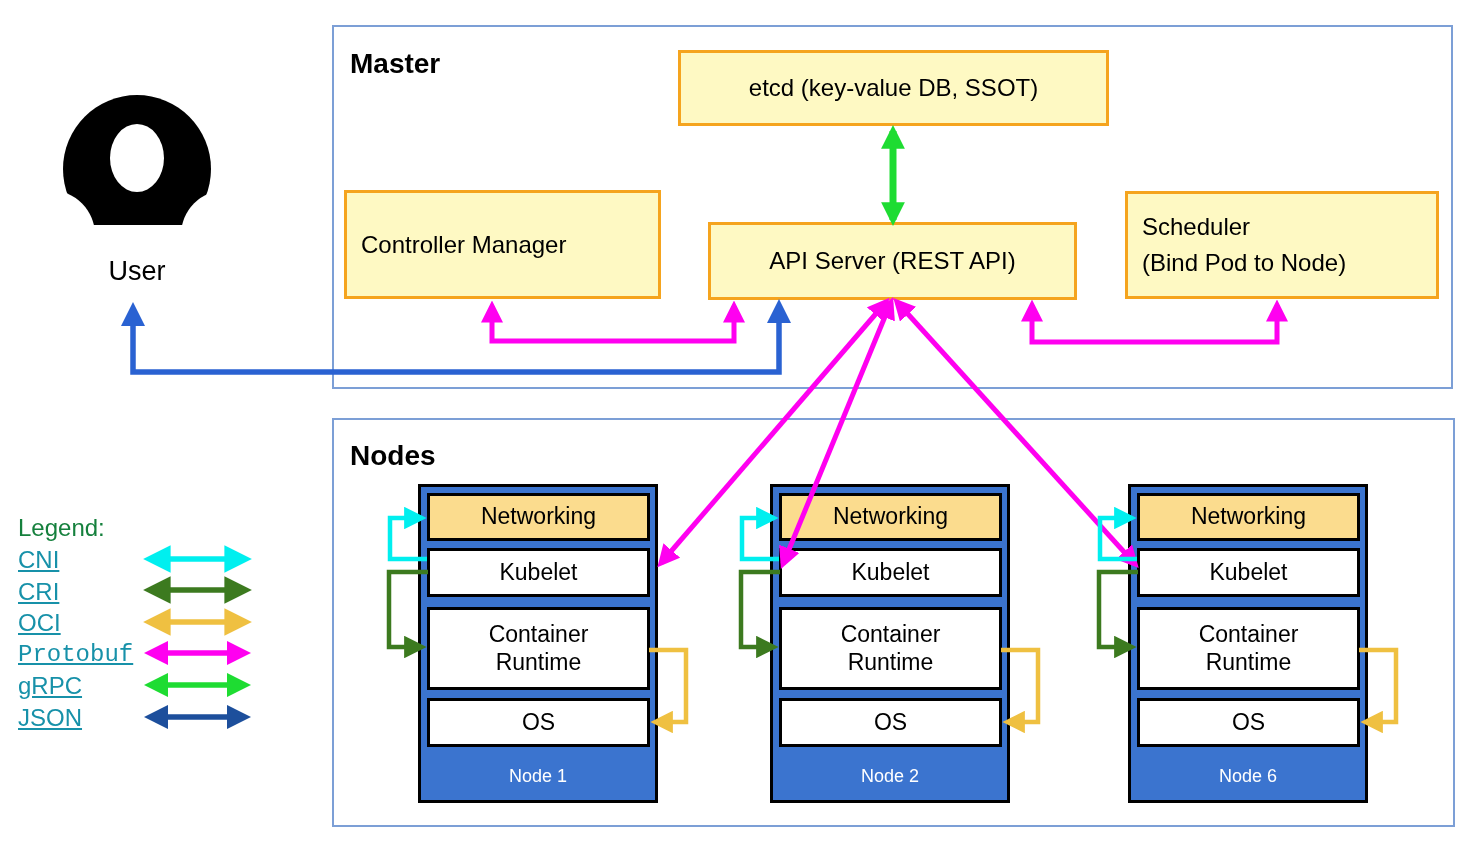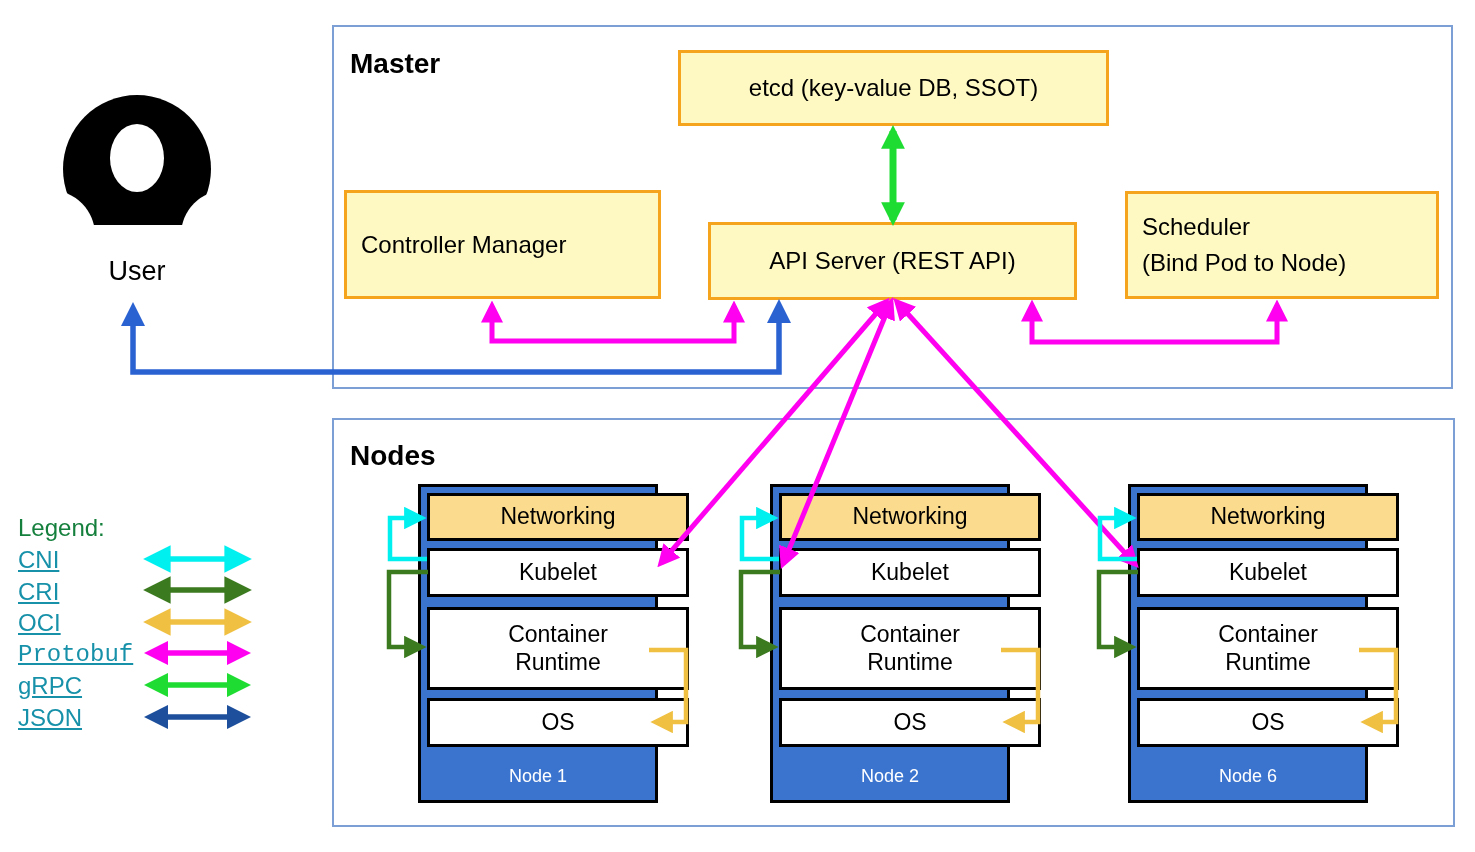--- a/index.html
+++ b/index.html
@@ -7,21 +7,21 @@
           font-family:"Liberation Sans",sans-serif;color:#000;overflow:hidden;}
   .abs{position:absolute;}
   .frame{position:absolute;border:2px solid #7C9FD6;background:transparent;box-sizing:border-box;}
   .section-title{position:absolute;font-size:28px;color:#000;font-weight:bold;}
   .obox{position:absolute;border:3px solid #F5A41E;background:#fef9c3;box-sizing:border-box;
         display:flex;align-items:center;justify-content:center;font-size:24px;}
   .obox.leftalign{justify-content:flex-start;padding-left:14px;align-items:center;}
   .obox .twoline{line-height:36px;}
   .node{position:absolute;width:240px;height:319px;background:#3B74CF;border:3px solid #000;
         box-sizing:border-box;}
-  .layer{position:absolute;left:6px;width:262px;background:#fff;border:3px solid #000;
+  .layer{position:absolute;left:6px;width:223px;background:#fff;border:3px solid #000;
          box-sizing:border-box;display:flex;align-items:center;justify-content:center;
          font-size:23px;text-align:center;}
   .layer span{max-width:185px;line-height:1.2;}
   .layer.networking{top:6px;height:48px;background:#FBDC8E;}
   .layer.kubelet{top:61px;height:49px;}
   .layer.runtime{top:120px;height:83px;}
   .layer.os{top:211px;height:49px;}
   .node-footer{position:absolute;left:0;bottom:13px;width:100%;text-align:center;
                color:#ffffff;font-size:18px;}
   .legend-title{position:absolute;left:18px;font-size:24px;color:#15803d;}

